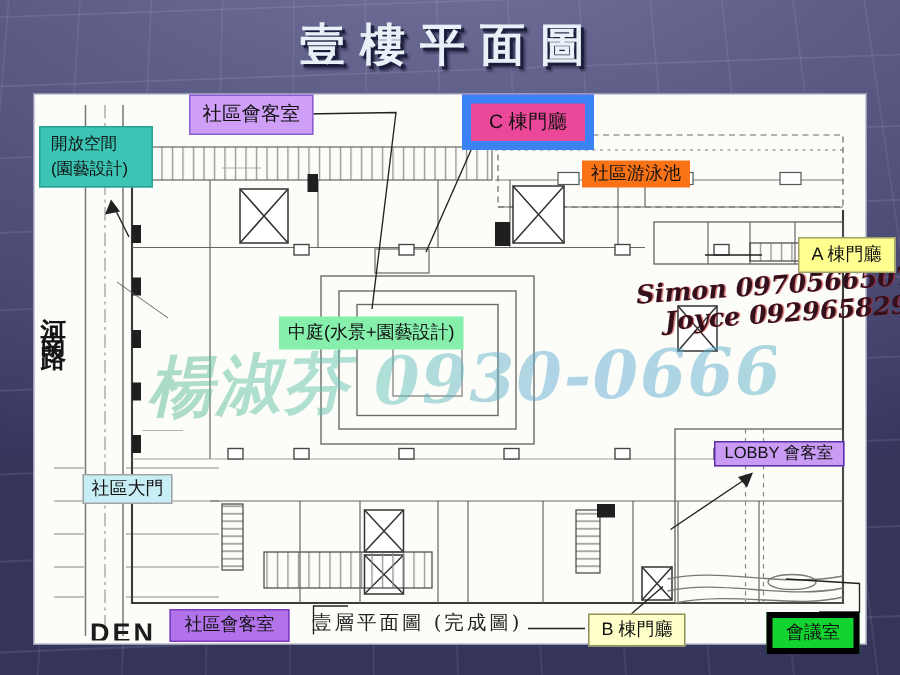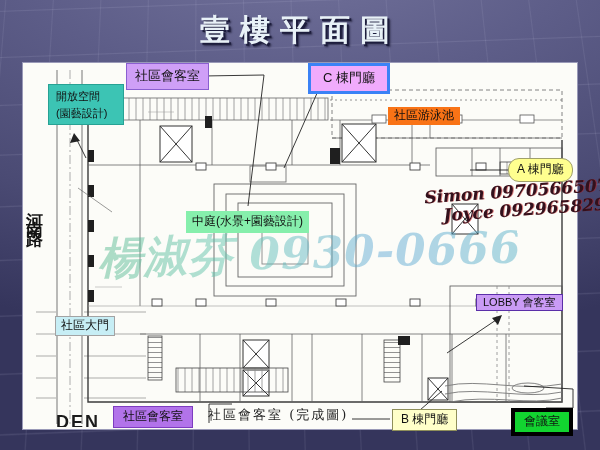--- a/index.html
+++ b/index.html
@@ -38,42 +38,43 @@
   
   .lbl{
     position:absolute;font-size:12px;line-height:1.15;color:#111;
     padding:3px 7px;white-space:nowrap;box-sizing:border-box;
     font-family:"Liberation Sans", sans-serif;
   }
   .lbl-teal   {background:#3cc4b4;border:1px solid #27a294;font-size:11px;line-height:1.5;white-space:normal;width:76px;}
   .lbl-purple {background:#cf9ff7;border:1px solid #8a5fd0;}
   .lbl-purple2{background:#b273ea;border:1px solid #7d3cc0;}
   .lbl-purple3{background:#ca9bf5;border:1px solid #5b2fa8;font-size:11px;}
-  .lbl-yellow {background:#f0abfc;border:3px solid #3b82f6;}
+  .lbl-yellow {background:#ec4899;border:6px solid #3b82f6;}
   .lbl-yellow2{background:#ffff8f;border:1px solid #a0a06a;}
   .lbl-yellow3{background:#ffffc9;border:1px solid #8f8f5a;}
   .lbl-green  {background:#f97316;border:none;}
   .lbl-olive  {background:#86efac;border:none;}
   .lbl-cyan   {background:#c7eef5;border:1px solid #a3a3a3;}
   .lbl-vivid  {background:#12d430;border:4px solid #000000;}
   
   .road-label{
     position:absolute;left:24px;top:198px;height:110px;
     writing-mode:vertical-rl;letter-spacing:9px;
     font-family:"DejaVu Serif", serif;font-size:17px;font-weight:bold;color:#141414;
   }
   .plan-caption{
     position:absolute;left:208px;top:406px;
     font-size:13px;letter-spacing:2px;color:#222;
     font-family:"DejaVu Serif", serif;
   }
   .den-text{
-    position:absolute;left:56px;top:412px;height:15px;overflow:hidden;
+    position:absolute;left:44px;top:412px;height:15px;overflow:hidden;
     font-size:18px;font-weight:bold;letter-spacing:2px;color:#1b1b1b;
     font-family:"Liberation Sans", sans-serif;
+    padding-left:16px;
   }
   .contact{
     position:absolute;font-family:"DejaVu Serif", serif;font-style:italic;
     font-size:17px;font-weight:bold;color:#33101c;white-space:nowrap;
     text-shadow:1px 0 0 rgba(200,30,30,.55);
   }
   .contact-simon{left:424px;top:181px;transform:rotate(-4deg);}
   .contact-joyce{left:443px;top:199px;transform:rotate(-4deg);}
   .watermark{
     position:absolute;left:98px;top:224px;width:420px;
@@ -246,34 +247,34 @@
     <line x1="352" y1="419" x2="390" y2="419"></line>
     <polyline points="546,408 573,408 573,389 524,386"></polyline>
     <polyline points="232,404 209,404 209,423"></polyline>
     <line x1="78" y1="188" x2="112" y2="212" stroke="#555" stroke-width="0.6"></line>
     <line x1="95" y1="287" x2="122" y2="287" stroke="#999" stroke-width="0.5"></line>
     <line x1="148" y1="112" x2="174" y2="112" stroke="#999" stroke-width="0.5"></line>
   </g>
 </svg>
 
 <div class="road-label">河南路</div>
-<div class="plan-caption">社區會客室 (完成圖)</div>
+<div class="plan-caption">壹層平面圖 (完成圖)</div>
 <div class="den-text">DEN</div>
 
 <div class="watermark">楊淑芬 0930-066688</div>
 
 <div class="contact contact-simon">Simon 0970566507</div>
 <div class="contact contact-joyce">Joyce 0929658299</div>
 
-<div class="lbl lbl-teal" style="left:48px;top:84px;">
+<div class="lbl lbl-teal" style="left:26px;top:84px;">
   <span>開放空間</span><br>
   <span>(園藝設計)</span>
 </div>
 <div class="lbl lbl-purple" style="left:126px;top:63px;padding:5px 8px;font-size:13px;">社區會客室</div>
 <div class="lbl lbl-yellow" style="left:308px;top:63px;padding:5px 12px;font-size:13px;">C 棟門廳</div>
 <div class="lbl lbl-green" style="left:388px;top:107px;padding:2px 6px;">社區游泳池</div>
-<div class="lbl lbl-yellow2" style="left:508px;top:158px;padding:4px 8px;border-radius:11px;">A 棟門廳</div>
+<div class="lbl lbl-yellow2" style="left:532px;top:158px;padding:4px 8px;">A 棟門廳</div>
 <div class="lbl lbl-olive" style="left:186px;top:211px;padding:4px 6px;">中庭(水景+園藝設計)</div>
 <div class="lbl lbl-purple3" style="left:476px;top:294px;padding:1px 6px;">LOBBY 會客室</div>
 <div class="lbl lbl-cyan" style="left:55px;top:316px;padding:2px 5px;">社區大門</div>
 <div class="lbl lbl-purple2" style="left:113px;top:406px;padding:3px 9px;">社區會客室</div>
 <div class="lbl lbl-yellow3" style="left:392px;top:409px;padding:3px 8px;">B 棟門廳</div>
 <div class="lbl lbl-vivid" style="left:511px;top:408px;padding:3px 9px;">會議室</div>
 
 </body></html>

